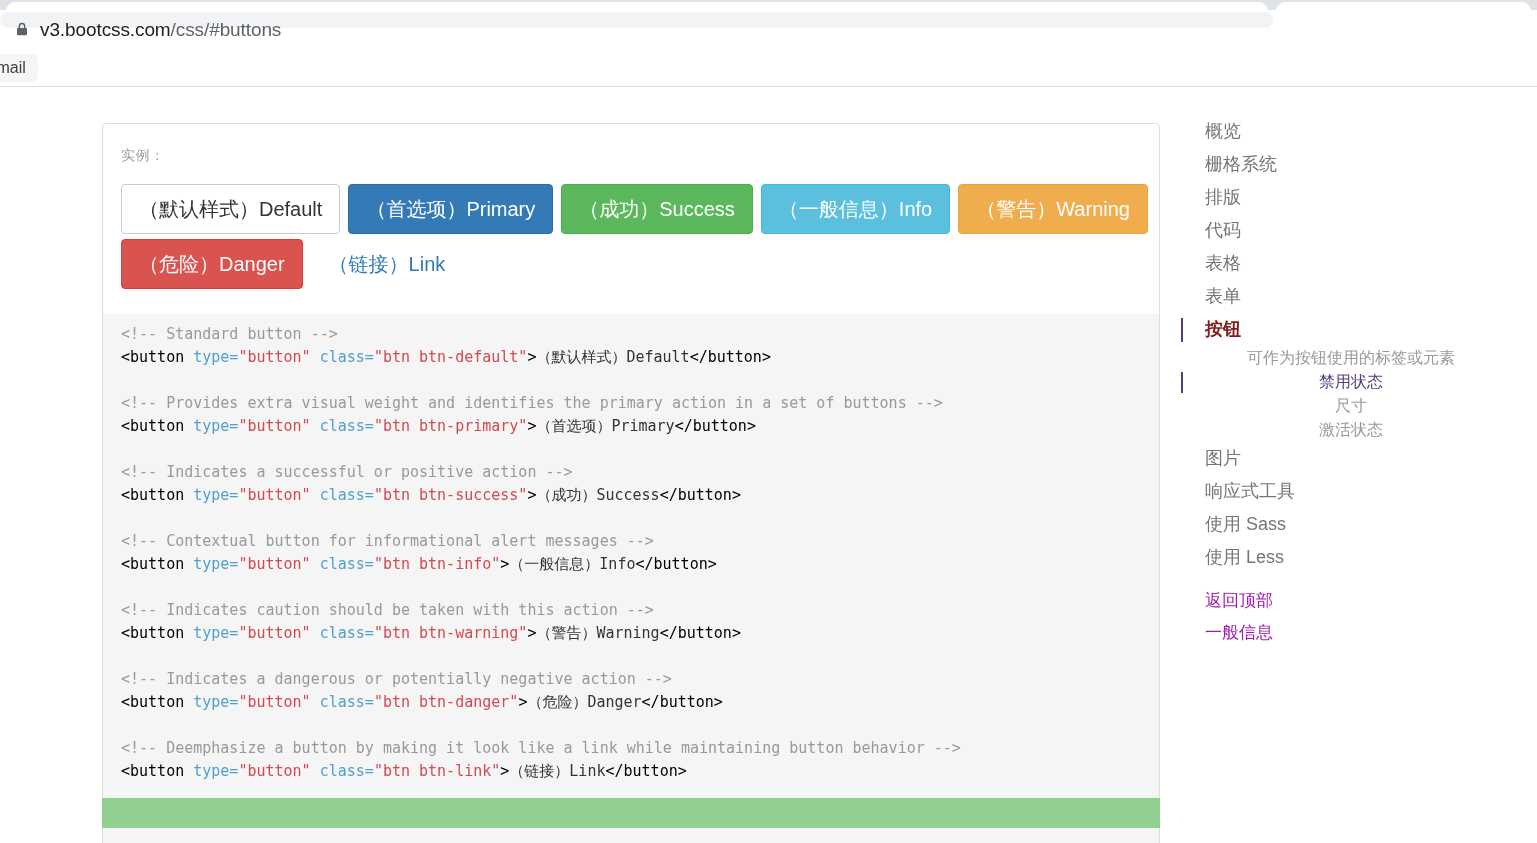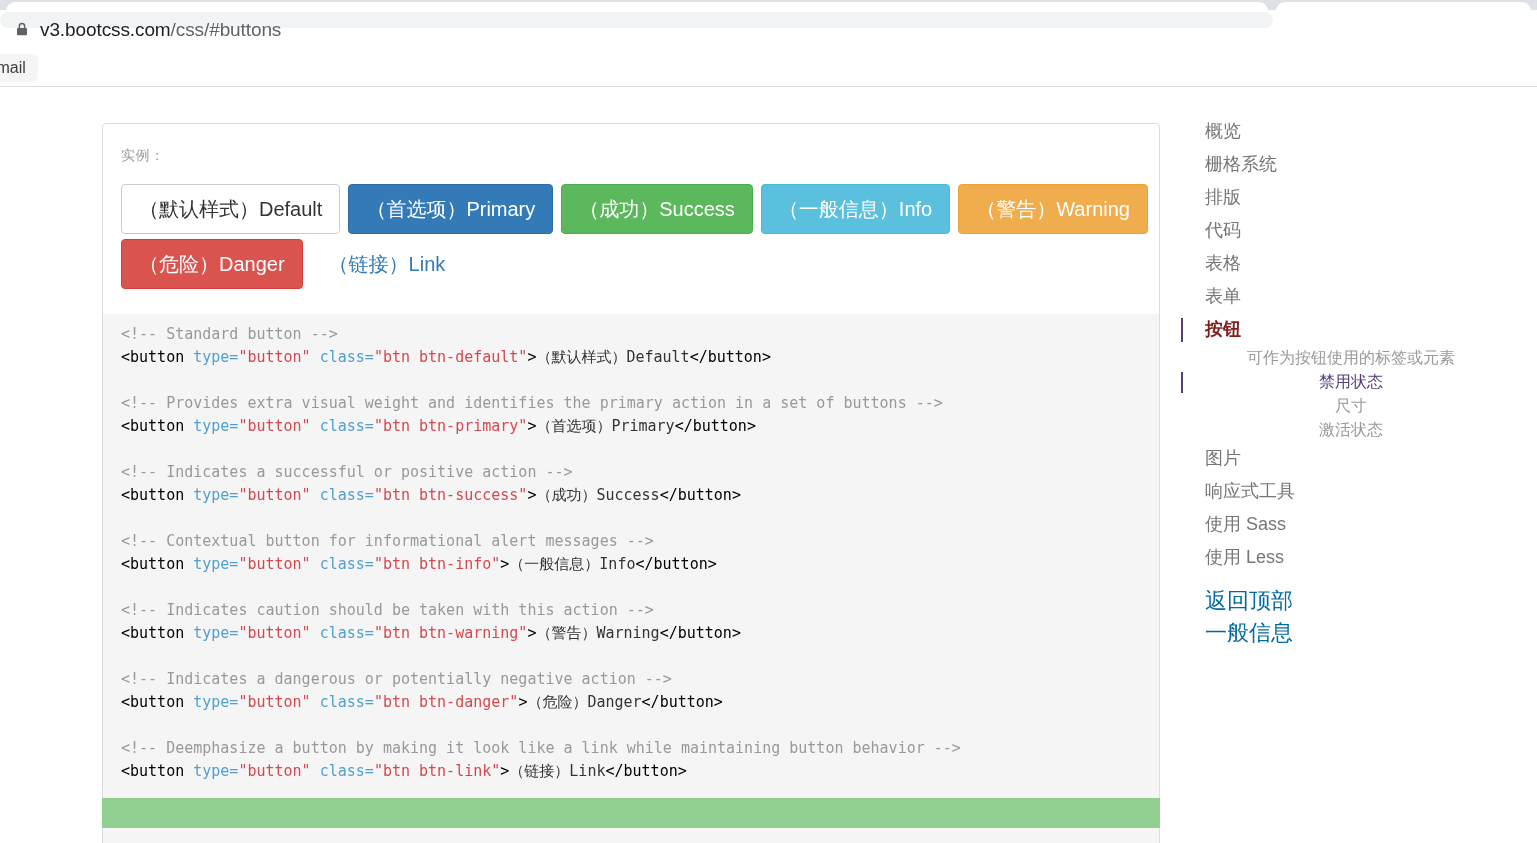--- a/index.html
+++ b/index.html
@@ -194,23 +194,23 @@
   .nav-sub.active { color: #563d7c; }
   .nav-sub.active::before {
     content: "";
     position: absolute; left: 0px; top: 2px;
     width: 2px; height: 21px;
     background: #563d7c;
   }
   .nav-gap { height: 11px; }
   .nav-footer {
     display: block;
-    font-size: 22px;
+    font-size: 17px;
     line-height: 32px;
-    color: #0369a1;
+    color: #a21caf;
     padding-left: 24px;
     white-space: nowrap;
     cursor: pointer;
   }
 </style>
 </head>
 <body>
 
 <div id="browser-chrome">
 

